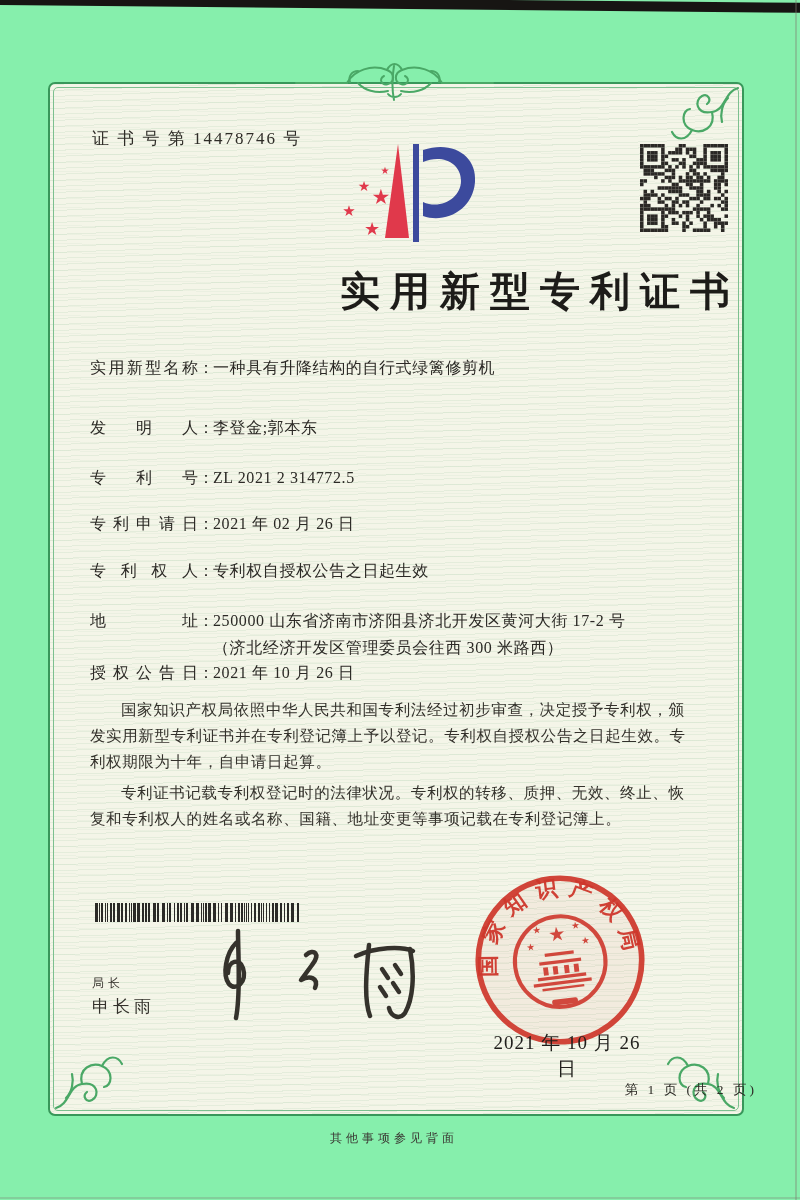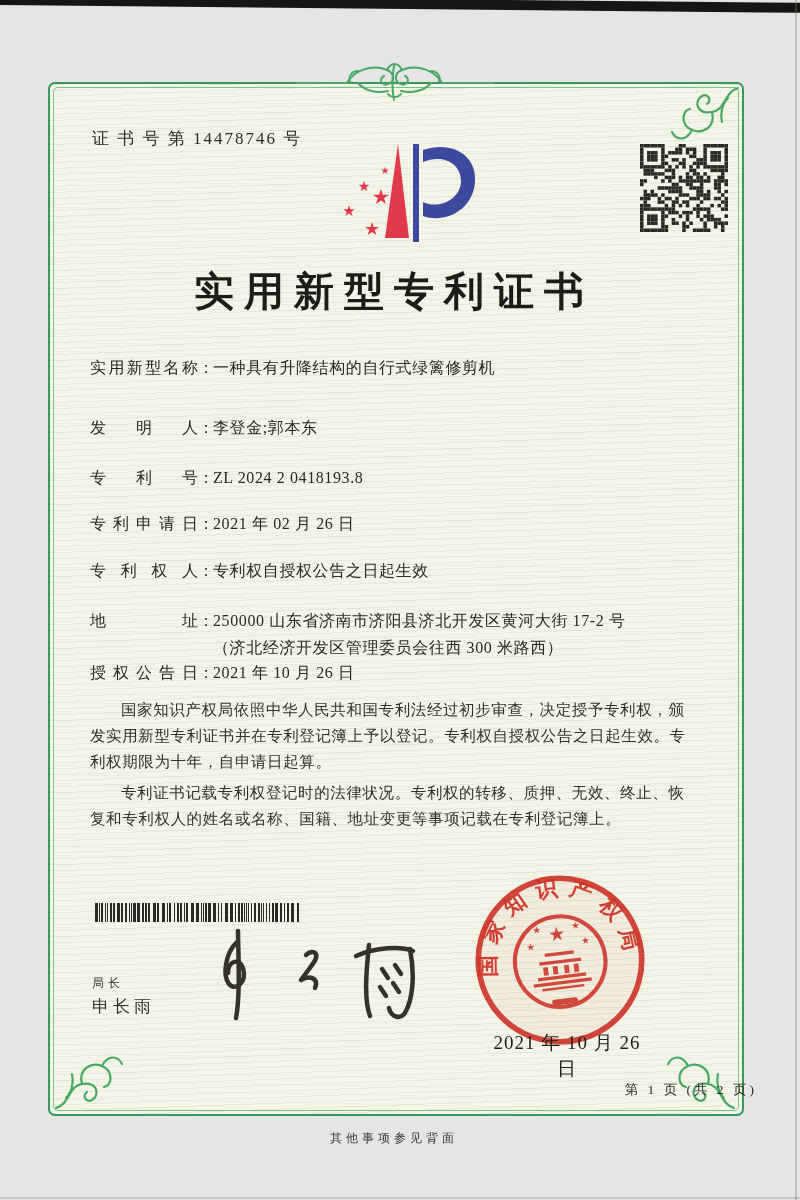--- a/index.html
+++ b/index.html
@@ -1,18 +1,18 @@
 <!DOCTYPE html>
 <html><head>
 <meta charset="utf-8">
 <style>
   html,body{margin:0;padding:0;}
   .page{
     position:relative; width:800px; height:1200px; overflow:hidden;
-    background:#e5e5e5;
+    background:#86efac;
     font-family:"Liberation Serif","DejaVu Serif",serif;
     color:#2b2925;
   }
   
   .scan-top{position:absolute;left:-12px;top:-5px;width:840px;height:10px;background:#171513;transform:rotate(0.55deg);transform-origin:left top;z-index:9;}
   .scan-right{position:absolute;right:3px;top:0;width:2px;height:1200px;background:rgba(125,122,110,0.35);z-index:9;}
   .scan-bottom{position:absolute;left:0;bottom:1px;width:800px;height:2px;background:rgba(125,122,110,0.28);z-index:9;}
   
   .frame{
     position:absolute;left:48px;top:82px;width:692px;height:1030px;
@@ -28,21 +28,21 @@
   .ornament{position:absolute;z-index:2;pointer-events:none;}
   .orn-top-center{left:292px;top:58px;}
   .orn-tr{left:668px;top:84px;}
   .orn-br{left:664px;top:1038px;transform:scaleY(-1);}
   .orn-bl{left:52px;top:1038px;transform:scale(-1,-1);}
   
   .abs{position:absolute;z-index:3;}
   .cert-no{left:92px;top:127px;font-size:17px;letter-spacing:2px;color:#2e2c27;}
   .logo{left:325px;top:136px;}
   .qr{left:640px;top:144px;}
-  .title{left:48px;top:264px;width:692px;text-align:center;font-size:40px;font-weight:600;letter-spacing:10px;color:#1d1c19;}
+  .title{left:48px;top:264px;width:692px;text-align:right;font-size:40px;font-weight:600;letter-spacing:10px;color:#1d1c19;}
   .row{left:90px;width:615px;font-size:16px;color:#2b2925;}
   .flabel{display:inline-block;width:108px;text-align:justify;text-align-last:justify;vertical-align:top;}
   .flabel.short{width:100px;letter-spacing:2px;text-align-last:justify;}
   .colon{display:inline-block;width:15px;}
   .fval{letter-spacing:0.6px;}
   .addr-line2{margin:6px 0 0 123px;letter-spacing:0.6px;}
   .pair2{position:absolute;left:268px;top:0;}
   .paras{left:90px;top:697px;width:614px;font-size:15.5px;line-height:26px;letter-spacing:0.6px;color:#33312b;}
   .paras p{margin:0 17px 5px 0;text-indent:2em;}
   .barcode{left:95px;top:903px;}
@@ -442,21 +442,21 @@
 
   <div class="abs title">实用新型专利证书</div>
 
   <div class="abs row" style="top:358px">
     <span class="flabel">实用新型名称</span><span class="colon">：</span><span class="fval">一种具有升降结构的自行式绿篱修剪机</span>
   </div>
   <div class="abs row" style="top:418px">
     <span class="flabel">发明人</span><span class="colon">：</span><span class="fval">李登金;郭本东</span>
   </div>
   <div class="abs row" style="top:468px">
-    <span class="flabel">专利号</span><span class="colon">：</span><span class="fval">ZL 2024 2 0418193.8</span>
+    <span class="flabel">专利号</span><span class="colon">：</span><span class="fval">ZL 2021 2 314772.5</span>
   </div>
   <div class="abs row" style="top:514px">
     <span class="flabel">专利申请日</span><span class="colon">：</span><span class="fval">2021 年 02 月 26 日</span>
   </div>
   <div class="abs row" style="top:561px">
     <span class="flabel">专利权人</span><span class="colon">：</span><span class="fval">专利权自授权公告之日起生效</span>
   </div>
   <div class="abs row" style="top:611px">
     <span class="flabel">地址</span><span class="colon">：</span><span class="fval">250000 山东省济南市济阳县济北开发区黄河大街 17-2 号</span>
     <div class="addr-line2">（济北经济开发区管理委员会往西 300 米路西）</div>

